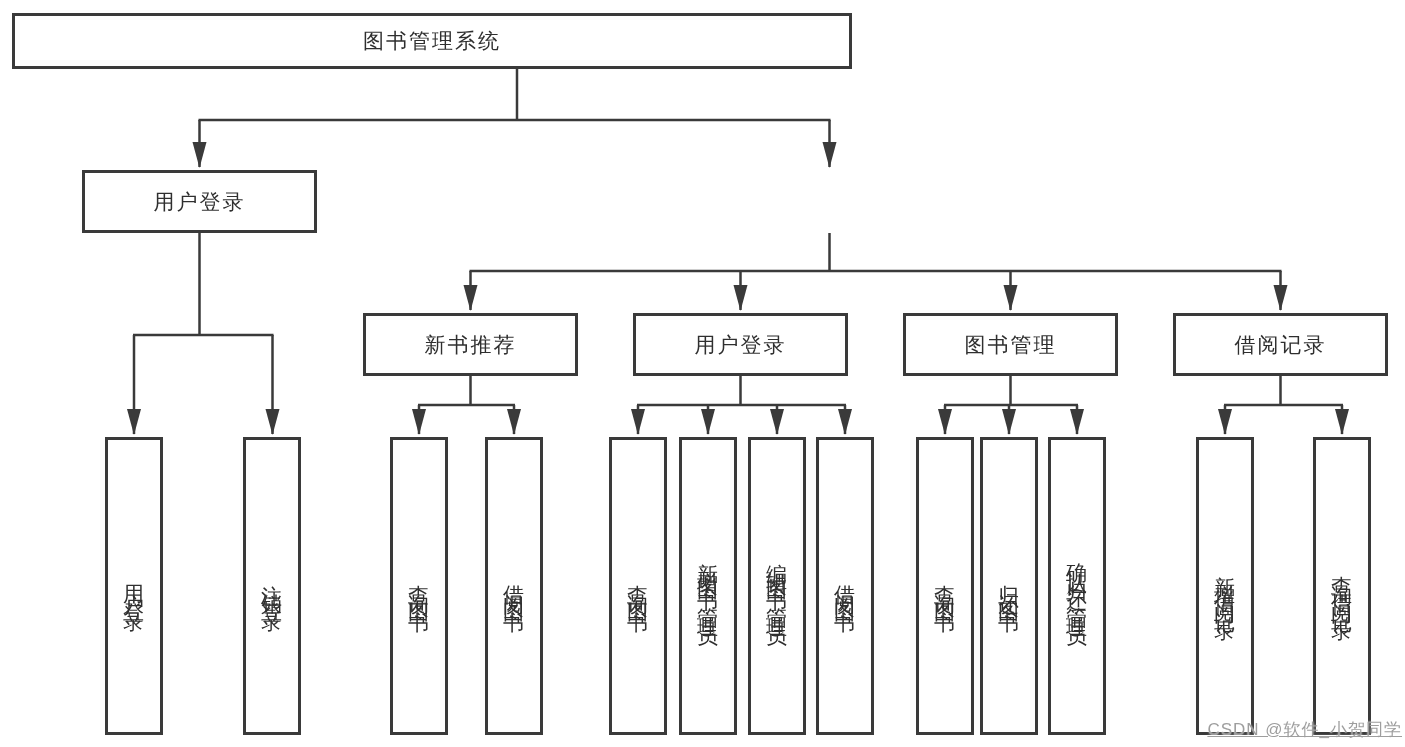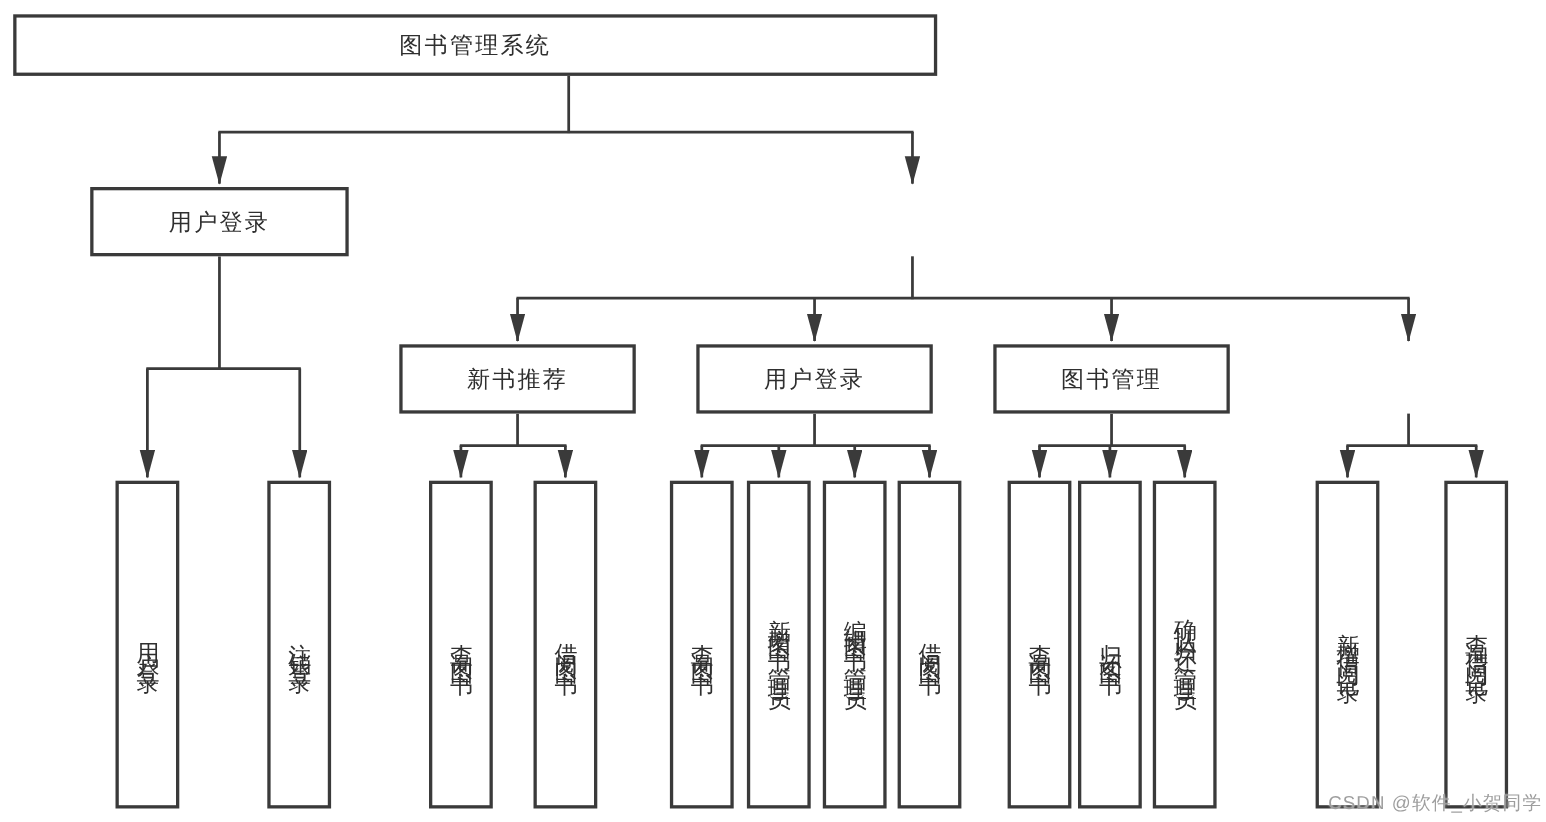--- a/index.html
+++ b/index.html
@@ -40,20 +40,21 @@
   }
   #watermark{
     position:absolute;
     right:3px;bottom:6px;
     z-index:3;
     font-size:17px;
     color:#9e9e9e;
     letter-spacing:1px;
     white-space:nowrap;
     text-shadow:0 0 2px #ffffff;
+    text-decoration:underline;
   }
 </style>
 </head>
 <body>
 
 <div id="canvas">
 
   <svg id="wires" width="1405" height="747" viewBox="0 0 1405 747">
     <defs>
       <marker id="arrow" markerUnits="userSpaceOnUse" markerWidth="30" markerHeight="16" refX="25" refY="7" orient="auto">
@@ -128,20 +129,23 @@
 
   <div class="box h l3" style="left:363px;top:313px">
     <span class="lbl">新书推荐</span>
   </div>
   <div class="box h l3" style="left:633px;top:313px">
     <span class="lbl">用户登录</span>
   </div>
   <div class="box h l3" style="left:903px;top:313px">
     <span class="lbl">图书管理</span>
   </div>
+  <div class="box h l3" style="left:1173px;top:313px">
+    <span class="lbl">借阅记录</span>
+  </div>
 
   <div class="box v" style="left:105px;top:437px">
     <span class="vlbl">用户登录</span>
   </div>
   <div class="box v" style="left:243px;top:437px">
     <span class="vlbl">注销登录</span>
   </div>
 
   <div class="box v" style="left:390px;top:437px">
     <span class="vlbl">查询图书</span>

